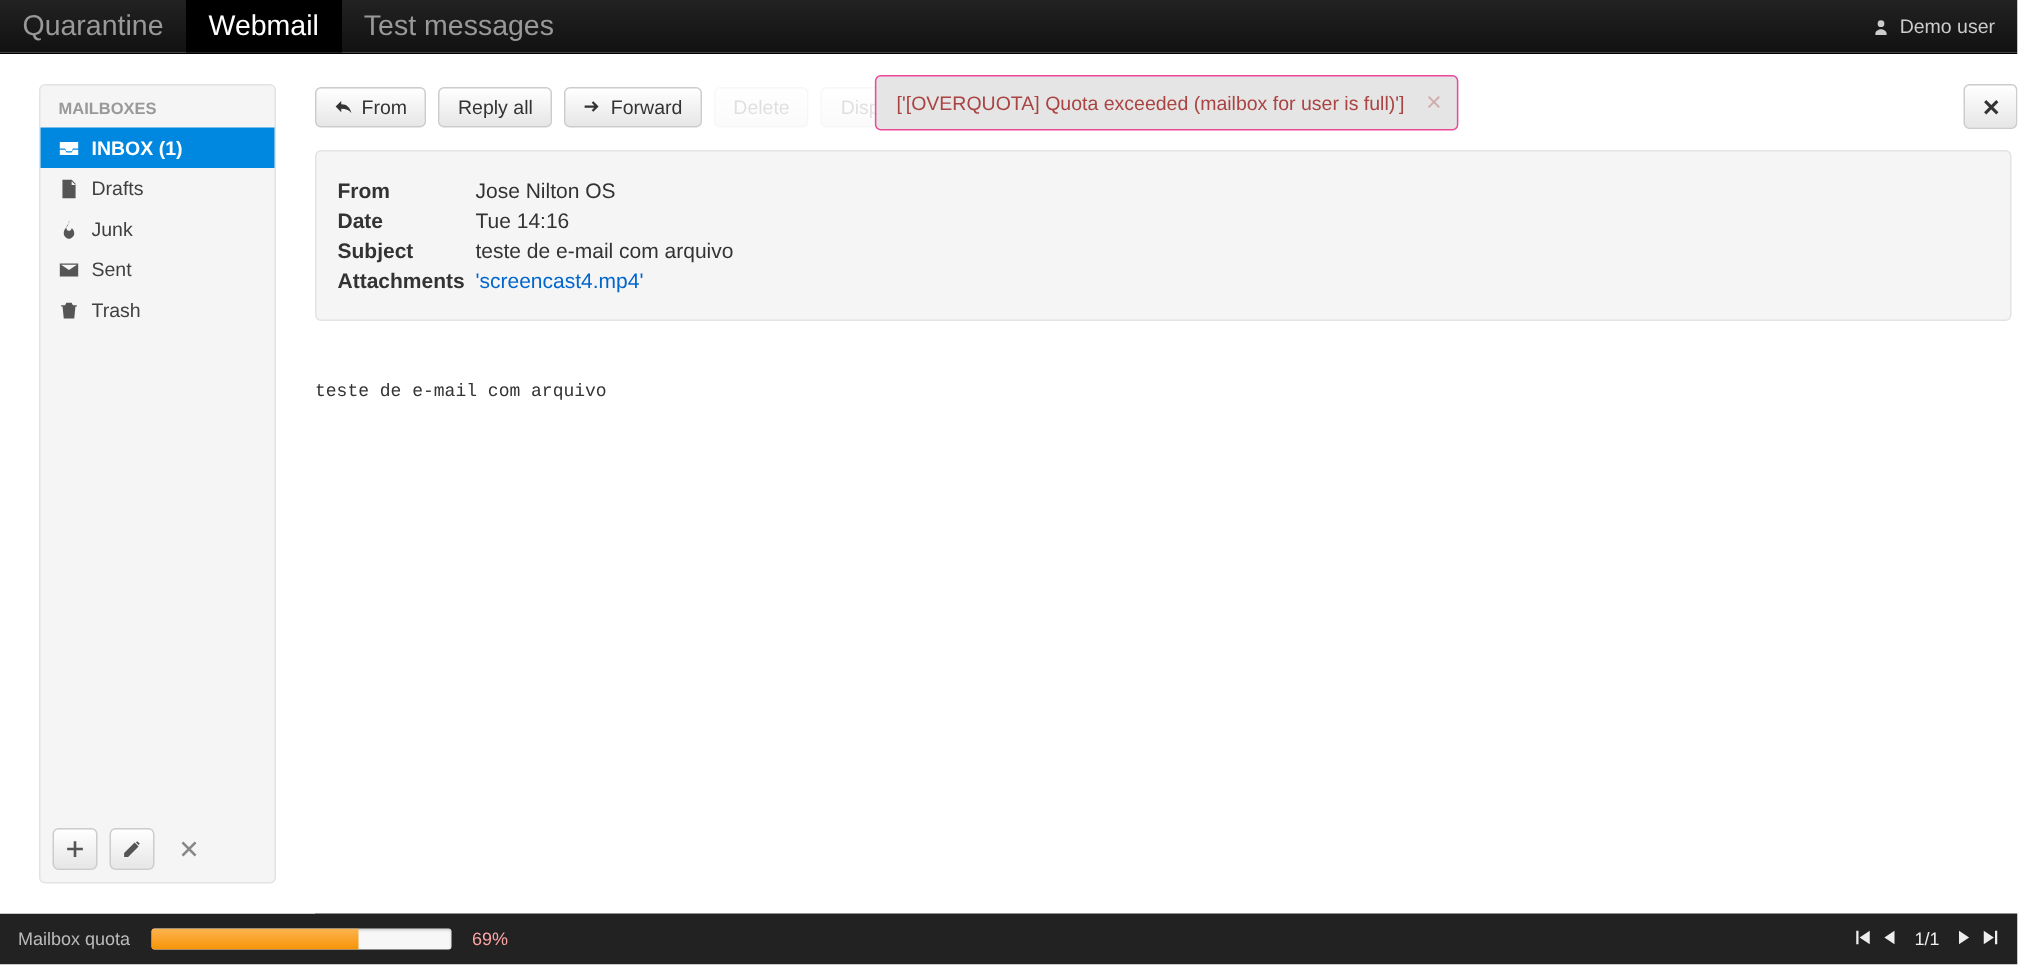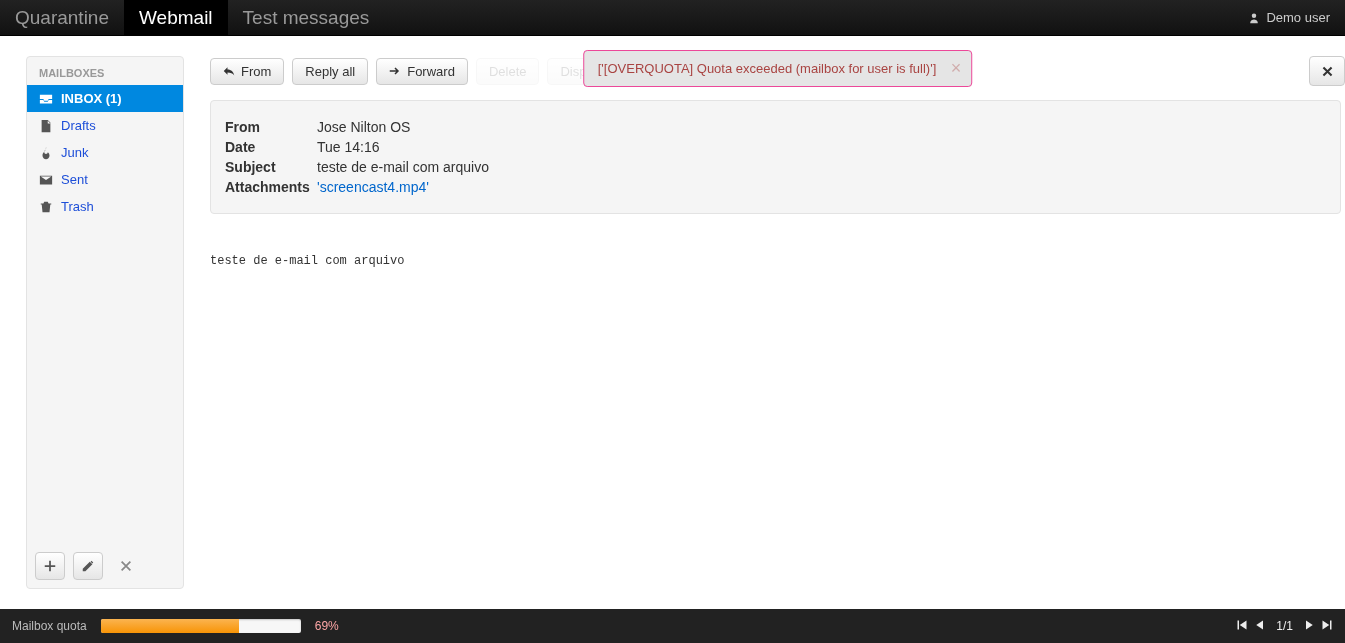--- a/index.html
+++ b/index.html
@@ -91,21 +91,21 @@
 }
 .mailboxes li {
   padding: 6px 12px;
   display: flex;
   align-items: center;
   gap: 8px;
   cursor: pointer;
   font-size: 13px;
 }
 .mailboxes li .mi { width: 14px; height: 14px; flex: 0 0 14px; }
-.mailboxes li a { color: #1d4ed8; text-decoration: none; }
+.mailboxes li a { color: #404040; text-decoration: none; }
 .mailboxes li.active {
   background: #0088e0;
   color: #fff;
   font-weight: bold;
   align-items: flex-end;
 }
 .mb-svg { fill: #555; }
 .mailboxes li.active .mb-svg { fill: #fff; }
 
 .side-actions {

